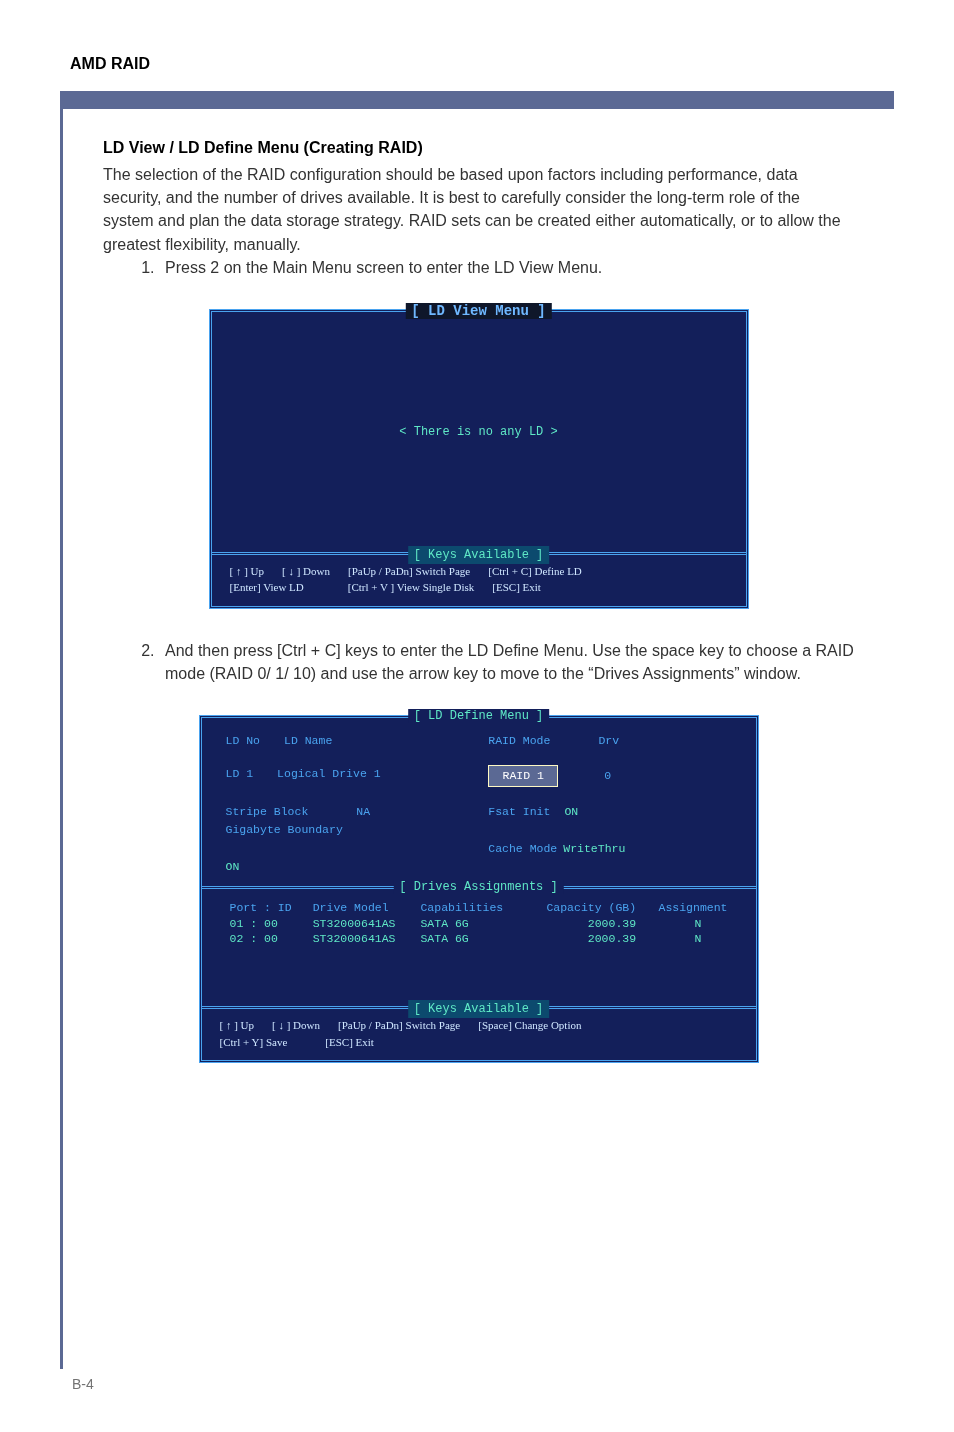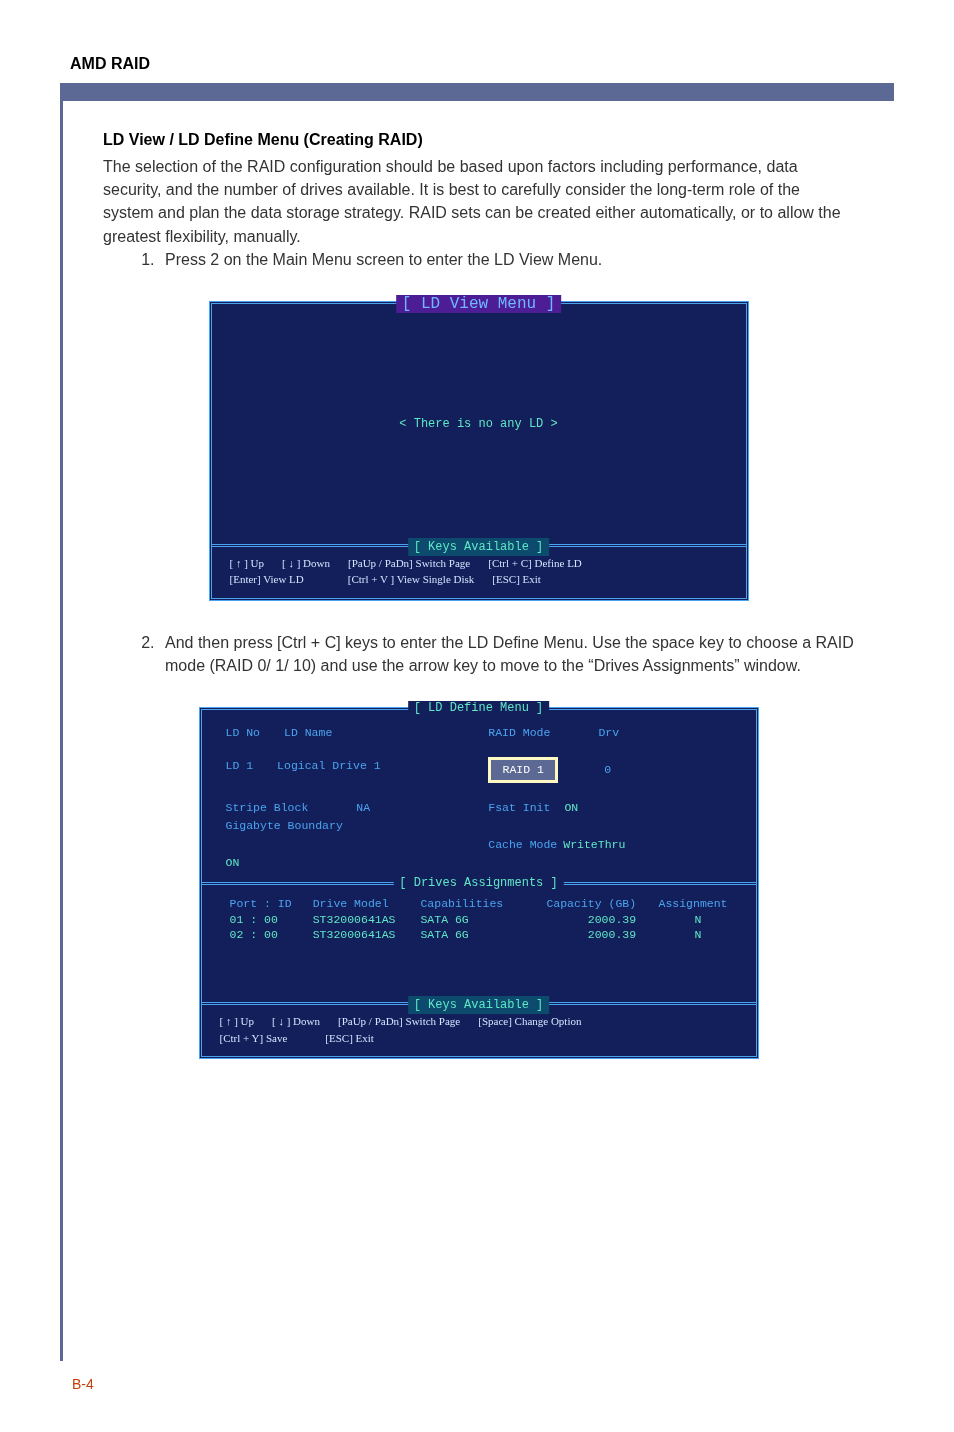--- a/index.html
+++ b/index.html
@@ -13,21 +13,21 @@
   }
   .page {
     padding: 55px 60px 30px 60px;
     position: relative;
     height: 100%;
   }
   .section-header {
     font-weight: bold;
     font-size: 16px;
     color: #000;
-    margin-bottom: 10px;
+    margin-bottom: 18px;
     padding-left: 10px;
   }
   .header-bar {
     height: 18px;
     background: #5b6994;
     margin: 0 0 0 0;
   }
   .content-wrap {
     border-left: 3px solid #5b6994;
     padding: 30px 40px 10px 40px;
@@ -70,24 +70,25 @@
     padding: 0;
   }
   .bios-inner {
     position: relative;
   }
   .bios-title {
     position: absolute;
     top: -9px;
     left: 50%;
     transform: translateX(-50%);
-    background: #4c1d95;
+    background: #0f172a;
     padding: 0 6px;
     color: #6fb8ff;
-    font-size: 16px;
+    font-size: 14px;
+    font-weight: bold;
   }
   .bios-title-alt {
     position: absolute;
     top: -9px;
     left: 50%;
     transform: translateX(-50%);
     background: #131f5a;
     padding: 0 6px;
     color: #5fe8c6;
     font-size: 12px;
@@ -132,21 +133,21 @@
   }
   .row { display: flex; gap: 30px; }
   .col-left { flex: 0 0 46%; display:flex; gap:24px; }
   .col-right { flex: 1; display:flex; gap:18px; align-items:center;}
   .lbl { color: #4aa3ef; }
   .val-on { color: #5fe8c6; }
   .raid-highlight {
     background: #5b6994;
     color: #fff;
     padding: 1px 10px;
-    border:3px solid #fef9c3;
+    border:1px solid #fef9c3;
     display:inline-block;
     min-width:70px;
     text-align:center;
   }
   .drv0 { color:#4aa3ef; margin-left:4px;}
 
   .drives-section {
     border-top: 3px double #4aa3ef;
     position: relative;
     padding: 10px 24px 40px 24px;
@@ -176,21 +177,21 @@
   table.drives td {
     color: #5fe8c6;
     padding: 1px 4px;
   }
 
   .footer-page {
     position: absolute;
     bottom: 40px;
     left: 72px;
     font-size: 14px;
-    color: #c2410c;
+    color: #737373;
   }
 </style>
 </head>
 <body>
 
 <div class="page">
   <div class="section-header">AMD RAID</div>
   <div class="header-bar"></div>
 
   <div class="content-wrap">

